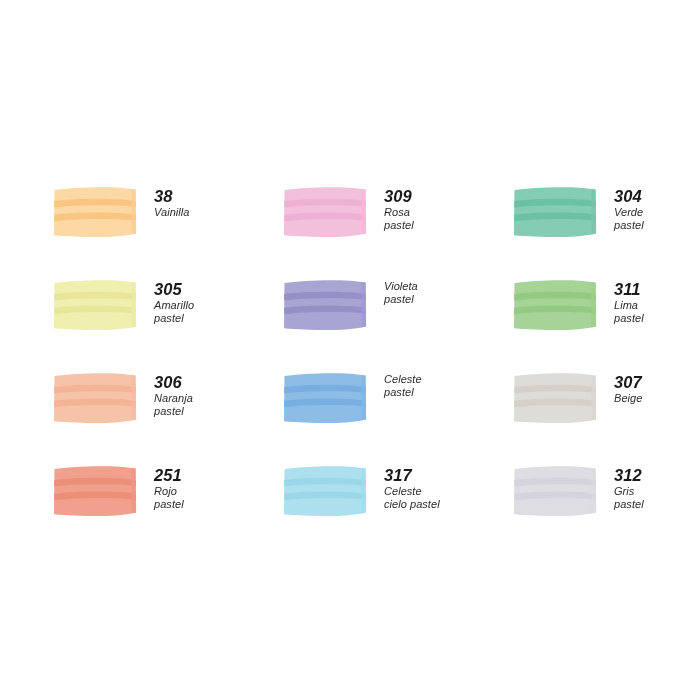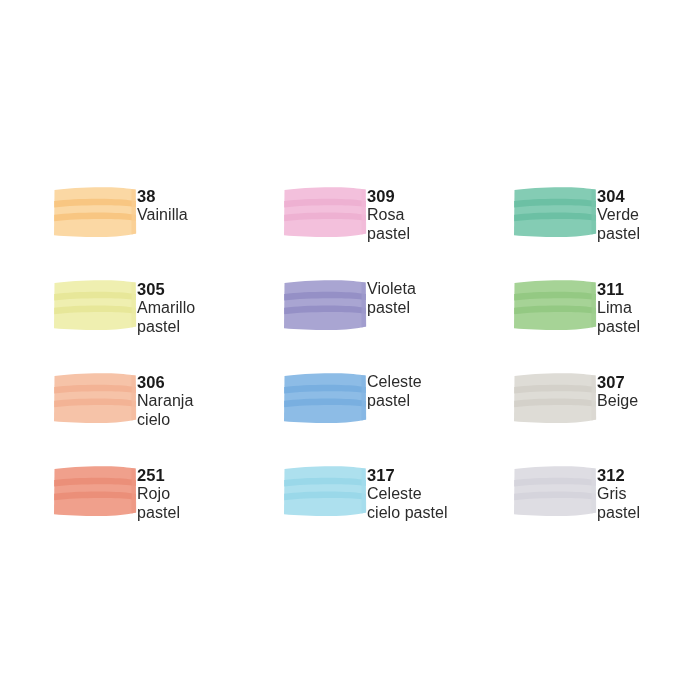--- a/index.html
+++ b/index.html
@@ -45,35 +45,37 @@
     flex: 0 0 auto;
   }
   .swatch-art svg {
     display: block;
     width: 84px;
     height: 52px;
     overflow: visible;
   }
 
   .swatch-label {
+    margin-left: 17px;
     padding-top: 1px;
     flex: 1 1 auto;
     line-height: 1.18;
+    font-style: italic;
   }
 
   .swatch-code {
     font-size: 16.5px;
     font-weight: bold;
     color: #1a1a1a;
     letter-spacing: 0.1px;
     display: block;
   }
 
   .swatch-name {
-    font-size: 16px;
+    font-size: 11px;
     font-weight: normal;
     color: #2b2b2b;
     display: block;
     white-space: pre-line;
     letter-spacing: 0.05px;
   }
 </style>
 </head>
 <body>
 
@@ -172,21 +174,21 @@
           <svg viewBox="0 0 84 52" preserveAspectRatio="none">
             <path d="M1.5,4.0 C14,2.2 34,0.9 54,1.2 C66,1.4 76,2.4 82.5,3.6 L83.0,47.5 C74,49.6 62,50.9 48,51.0 C32,51.1 14,50.4 1.0,49.2 Z" fill="#F6C3A8"></path>
             <path d="M1.2,15.0 C16,13.2 38,12.4 58,13.0 C70,13.4 78,14.2 83.0,15.1 L83.0,21.0 C75,20.1 66,19.5 54,19.3 C36,19.0 16,19.8 1.2,21.4 Z" fill="#F3B395"></path>
             <path d="M1.2,28.8 C16,27.0 38,26.2 58,26.8 C70,27.2 78,28.0 83.0,28.9 L83.0,34.8 C75,33.9 66,33.3 54,33.1 C36,32.8 16,33.6 1.2,35.2 Z" fill="#F3B395"></path>
             <path d="M78.5,3.0 C80,3.2 81.5,3.4 82.8,3.6 L83.2,47.6 C81.8,47.9 80.2,48.2 78.5,48.5 Z" fill="#F4BB9F" opacity="0.75"></path>
           </svg>
         </div>
         <div class="swatch-label">
           <span class="swatch-code">306</span>
           <span class="swatch-name">Naranja
-cielo</span>
+pastel</span>
         </div>
       </div>
       <div class="swatch-cell">
         <div class="swatch-art">
           <svg viewBox="0 0 84 52" preserveAspectRatio="none">
             <path d="M1.5,4.0 C14,2.2 34,0.9 54,1.2 C66,1.4 76,2.4 82.5,3.6 L83.0,47.5 C74,49.6 62,50.9 48,51.0 C32,51.1 14,50.4 1.0,49.2 Z" fill="#8DBCE6"></path>
             <path d="M1.2,15.0 C16,13.2 38,12.4 58,13.0 C70,13.4 78,14.2 83.0,15.1 L83.0,21.0 C75,20.1 66,19.5 54,19.3 C36,19.0 16,19.8 1.2,21.4 Z" fill="#79AFE0"></path>
             <path d="M1.2,28.8 C16,27.0 38,26.2 58,26.8 C70,27.2 78,28.0 83.0,28.9 L83.0,34.8 C75,33.9 66,33.3 54,33.1 C36,32.8 16,33.6 1.2,35.2 Z" fill="#79AFE0"></path>
             <path d="M78.5,3.0 C80,3.2 81.5,3.4 82.8,3.6 L83.2,47.6 C81.8,47.9 80.2,48.2 78.5,48.5 Z" fill="#84B6E3" opacity="0.75"></path>
           </svg>

